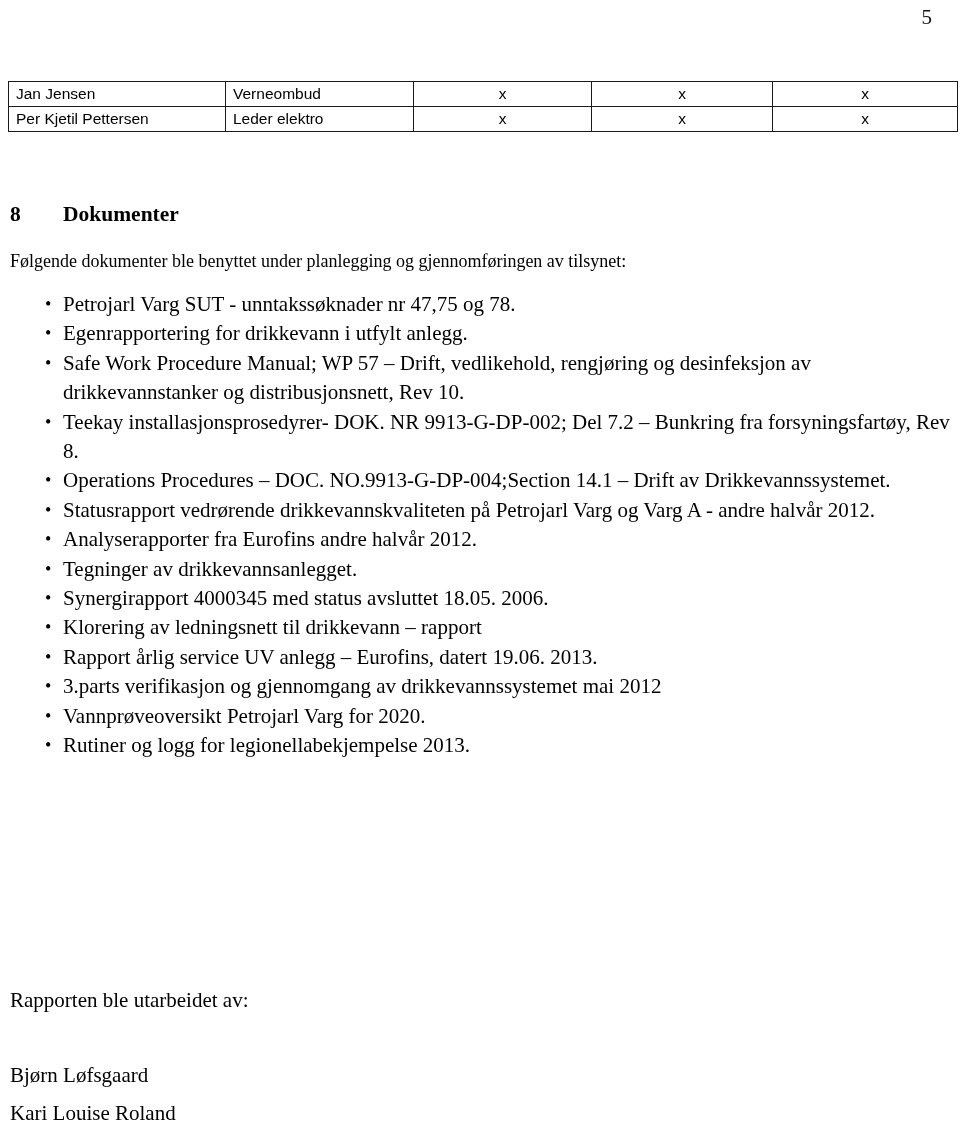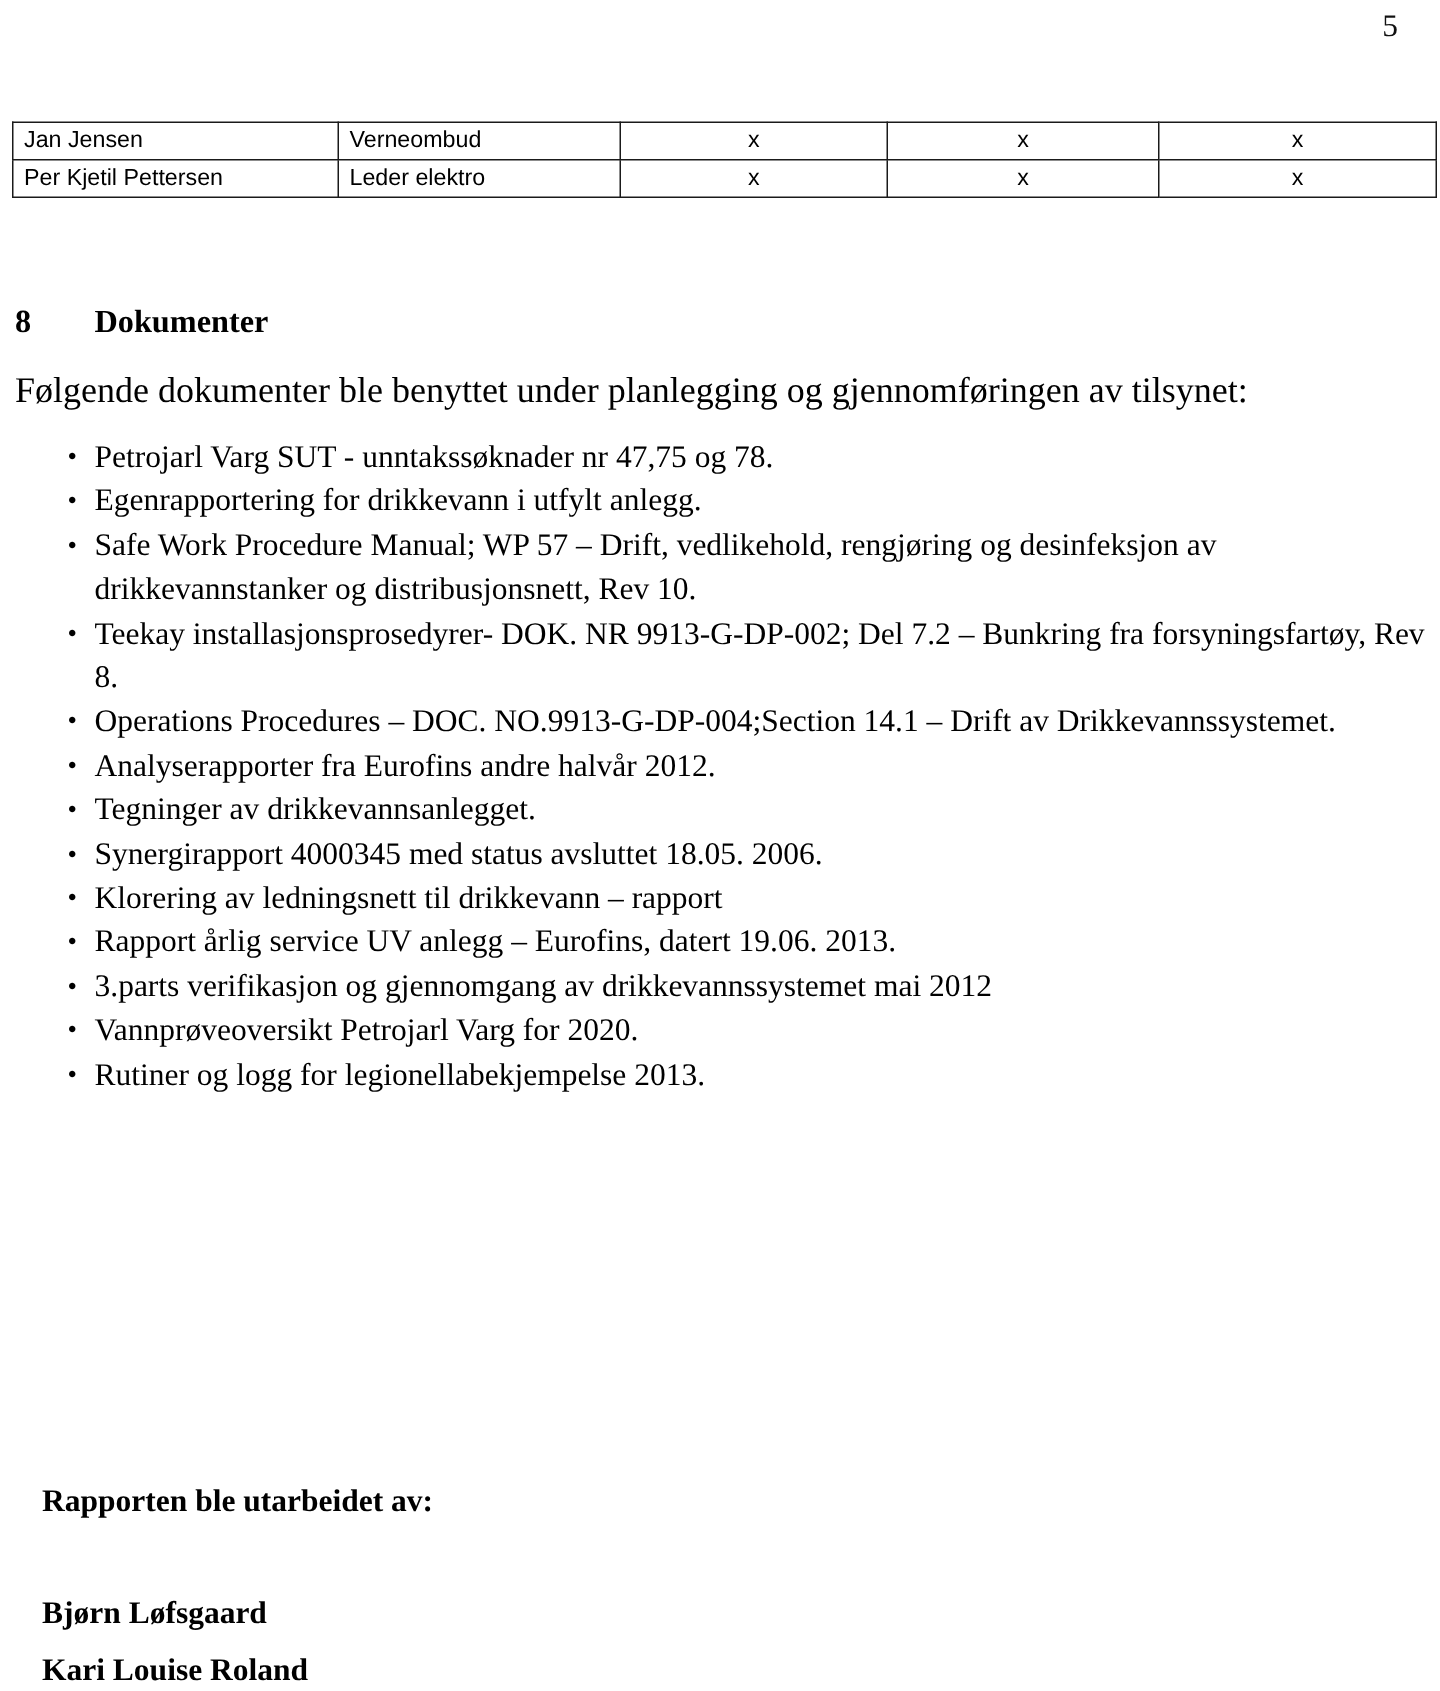--- a/index.html
+++ b/index.html
@@ -72,21 +72,21 @@
     line-height: 28px;
     margin: 0 0 18px 0;
     display: flex;
   }
   .section-heading .num {
     width: 53px;
     flex: 0 0 53px;
   }
 
   .intro {
-    font-size: 24px;
+    font-size: 18px;
     line-height: 30px;
     margin: 12px 0 14px 0;
   }
 
   ul.doc-list {
     list-style: none;
     margin: 0;
     padding: 0;
   }
   ul.doc-list > li {
@@ -104,23 +104,22 @@
     font-size: 18px;
     line-height: 29.4px;
   }
 
   .closing {
     font-size: 21px;
     line-height: 30px;
   }
   .sign-block {
     position: absolute;
-    left: 28px;
+    left: 10px;
     width: 600px;
-    font-weight: bold;
   }
   .sign-intro { top: 985px; }
   .sign-1     { top: 1060px; }
   .sign-2     { top: 1098px; }
 </style>
 </head>
 <body>
 
 <div class="page-number">5</div>
 
@@ -158,20 +157,21 @@
   </h2>
 
   <p class="intro">Følgende dokumenter ble benyttet under planlegging og gjennomføringen av tilsynet:</p>
 
   <ul class="doc-list">
     <li>Petrojarl Varg SUT - unntakssøknader nr 47,75 og 78.</li>
     <li>Egenrapportering for drikkevann i utfylt anlegg.</li>
     <li>Safe Work Procedure Manual; WP 57 – Drift, vedlikehold, rengjøring og desinfeksjon av drikkevannstanker og distribusjonsnett, Rev 10.</li>
     <li>Teekay installasjonsprosedyrer- DOK. NR 9913-G-DP-002; Del 7.2 – Bunkring fra forsyningsfartøy, Rev 8.</li>
     <li>Operations Procedures – DOC. NO.9913-G-DP-004;Section 14.1 – Drift av Drikkevannssystemet.</li>
+    <li>Statusrapport vedrørende drikkevannskvaliteten på Petrojarl Varg og Varg A - andre halvår 2012.</li>
     <li>Analyserapporter fra Eurofins andre halvår 2012.</li>
     <li>Tegninger av drikkevannsanlegget.</li>
     <li>Synergirapport 4000345 med status avsluttet 18.05. 2006.</li>
     <li>Klorering av ledningsnett til drikkevann – rapport</li>
     <li>Rapport årlig service UV anlegg – Eurofins, datert 19.06. 2013.</li>
     <li>3.parts verifikasjon og gjennomgang av drikkevannssystemet mai 2012</li>
     <li>Vannprøveoversikt Petrojarl Varg for 2020.</li>
     <li>Rutiner og logg for legionellabekjempelse 2013.</li>
   </ul>
 

